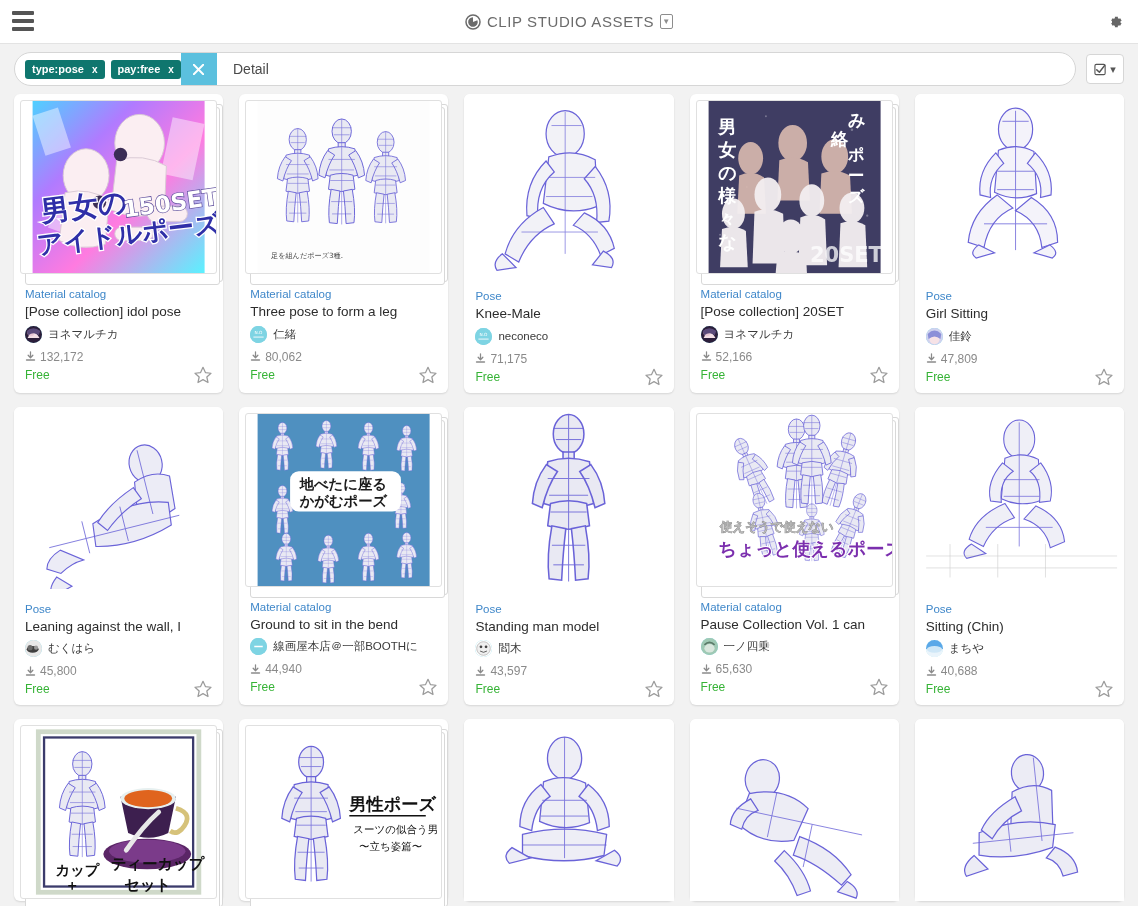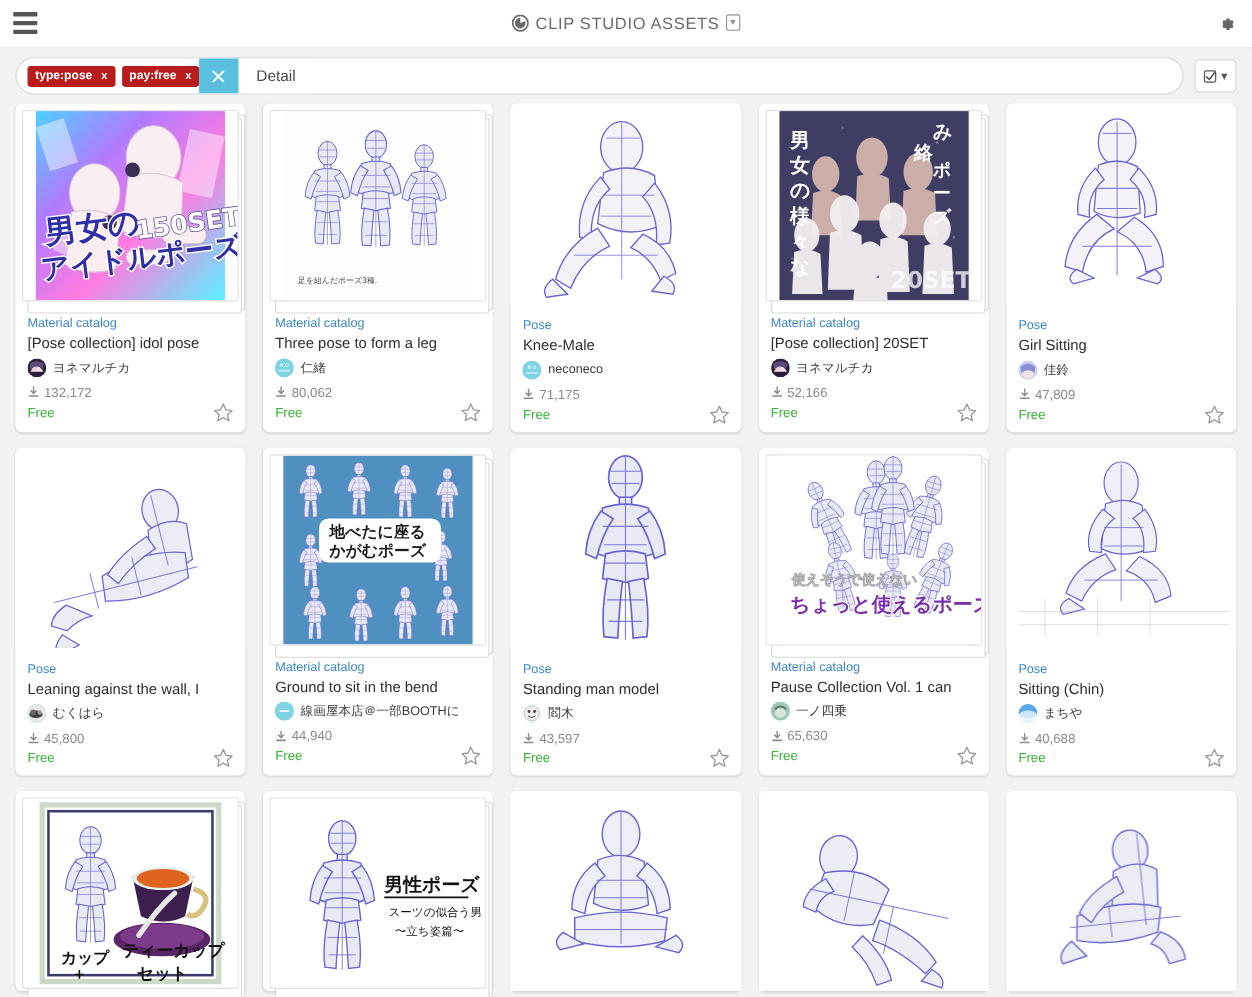--- a/index.html
+++ b/index.html
@@ -22,21 +22,21 @@
   }
   .hamburger {
     position: absolute; left: 12px; top: 11px;
     width: 22px; height: 20px;
     display: flex; flex-direction: column; justify-content: space-between;
     cursor: pointer;
   }
   .hamburger span { display: block; height: 4px; background: #555; border-radius: 1px; }
   .brand {
     margin: 0 auto;
-    display: flex; gap: 6px;
+    display: flex; align-items: center; gap: 6px;
     color: #6b6b6b;
     font-size: 15px;
     letter-spacing: 0.6px;
     font-weight: 400;
   }
   .brand-mark {
     width: 16px; height: 16px; flex: 0 0 16px;
   }
   .brand-badge {
     width: 13px; height: 15px;
@@ -68,21 +68,21 @@
     display: flex;
     align-items: center;
     overflow: hidden;
     position: relative;
   }
   .chips {
     display: flex; align-items: center; gap: 6px;
     padding-left: 10px;
   }
   .chip {
-    background: #b91c1c;
+    background: #0f766e;
     color: #ffffff;
     font-size: 11px;
     font-weight: bold;
     border-radius: 3px;
     height: 19px;
     display: flex; align-items: center; gap: 8px;
     padding: 0 7px;
     white-space: nowrap;
     cursor: pointer;
   }

